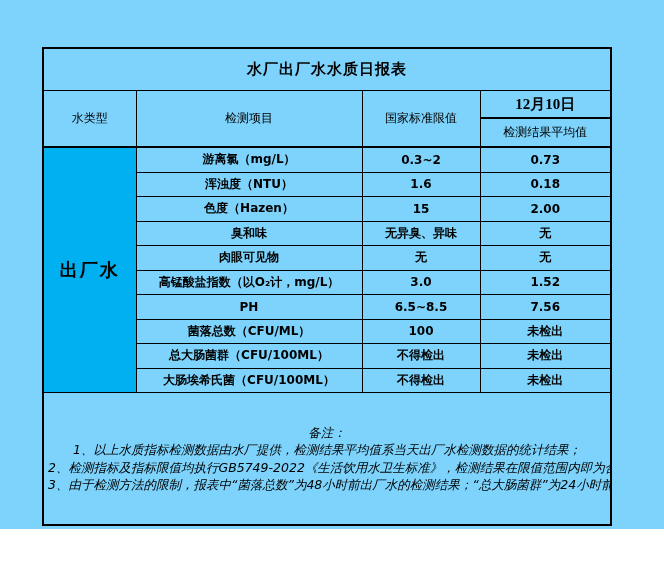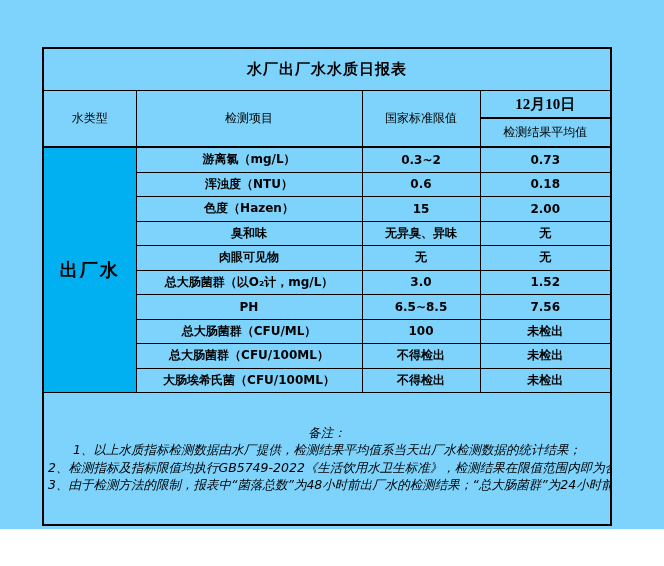--- a/index.html
+++ b/index.html
@@ -108,50 +108,50 @@
     </tr>
 
     <tr class="data-row">
       <td class="group-cell" rowspan="10">出厂水</td>
       <td class="item-cell">游离氯（mg/L）</td>
       <td>0.3~2</td>
       <td>0.73</td>
     </tr>
     <tr class="data-row">
       <td class="item-cell">浑浊度（NTU）</td>
-      <td>0.6</td>
+      <td>1.6</td>
       <td>0.18</td>
     </tr>
     <tr class="data-row">
       <td class="item-cell">色度（Hazen）</td>
       <td>15</td>
       <td>2.00</td>
     </tr>
     <tr class="data-row">
       <td class="item-cell">臭和味</td>
       <td>无异臭、异味</td>
       <td>无</td>
     </tr>
     <tr class="data-row">
       <td class="item-cell">肉眼可见物</td>
       <td>无</td>
       <td>无</td>
     </tr>
     <tr class="data-row">
-      <td class="item-cell">总大肠菌群（以O₂计，mg/L）</td>
+      <td class="item-cell">高锰酸盐指数（以O₂计，mg/L）</td>
       <td>3.0</td>
       <td>1.52</td>
     </tr>
     <tr class="data-row">
       <td class="item-cell">PH</td>
       <td>6.5~8.5</td>
       <td>7.56</td>
     </tr>
     <tr class="data-row">
-      <td class="item-cell">总大肠菌群（CFU/ML）</td>
+      <td class="item-cell">菌落总数（CFU/ML）</td>
       <td>100</td>
       <td>未检出</td>
     </tr>
     <tr class="data-row">
       <td class="item-cell">总大肠菌群（CFU/100ML）</td>
       <td>不得检出</td>
       <td>未检出</td>
     </tr>
     <tr class="data-row">
       <td class="item-cell">大肠埃希氏菌（CFU/100ML）</td>

